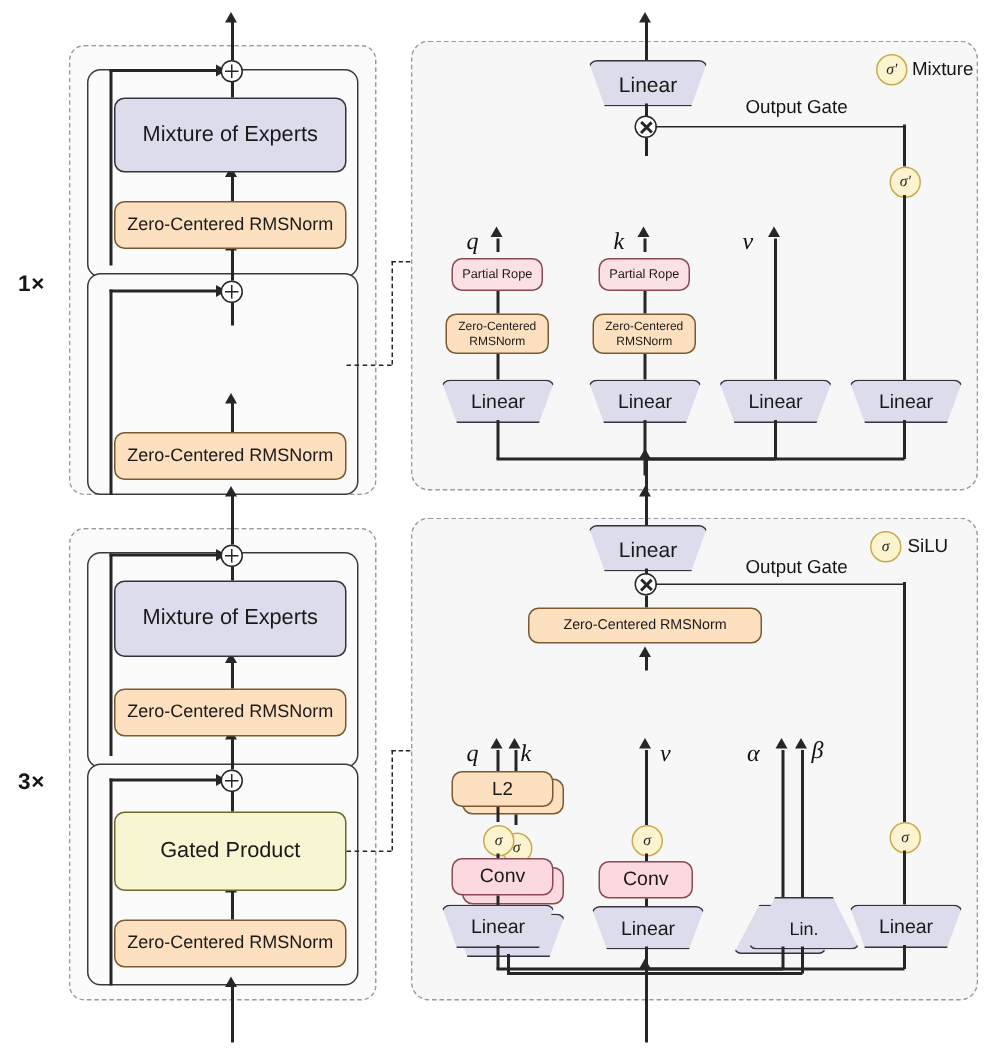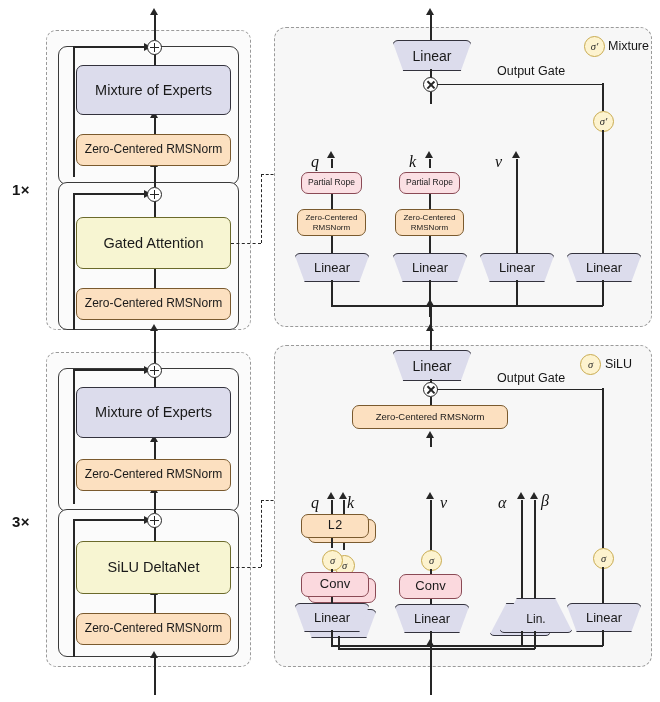--- a/index.html
+++ b/index.html
@@ -24,21 +24,21 @@
   .node{
     border:1.6px solid #4a4033;border-radius:7px;
     display:flex;align-items:center;justify-content:center;
     text-align:center;line-height:1.15;
   }
   .node.moe{background:#dededf;border-color:#33323d;background:#dcdcec;}
   .node.norm{background:#fce0c0;border-color:#7a5a2e;}
   .node.attn{background:#f7f5d2;border-color:#6b6a2b;}
   .node.rope{background:#fbe0e4;border-color:#8a4a55;}
   .node.conv{background:#fbd9de;border-color:#8a4a55;}
-  .node.l2{background:#fce0c0;border-color:#7a5a2e;font-family:Liberation Mono, monospace;}
+  .node.l2{background:#fce0c0;border-color:#7a5a2e;}
 
   
   .trap{
     position:absolute;
     background:#dcdcec;
     border:1.6px solid #33323d;
     border-radius:6px;
     display:flex;align-items:center;justify-content:center;
     clip-path:polygon(0% 0%,100% 0%,86% 100%,14% 100%);
   }
@@ -108,23 +108,20 @@
 
   <div class="ln vl" style="left:154px;top:330px;height:22px;"></div>
   <div class="ah-up" style="left:150px;top:324px;"></div>
 
   <div class="abs node norm" style="left:76px;top:288px;width:155px;height:32px;font-size:12px;">
     <span>Zero-Centered RMSNorm</span>
   </div>
   <div class="ln vl" style="left:154px;top:268px;height:20px;"></div>
   <div class="ah-up" style="left:150px;top:262px;"></div>
 
-  <div class="abs node attn" style="left:76px;top:217px;width:155px;height:52px;font-size:14.5px;">
-    <span>Gated Attention</span>
-  </div>
   <div class="ln vl" style="left:154px;top:199px;height:18px;"></div>
 
   <div class="ln vl" style="left:73px;top:193px;height:137px;"></div>
   <div class="ln hl" style="left:73px;top:193px;width:72px;"></div>
   <div class="ah-right" style="left:144px;top:189.5px;"></div>
   <div class="opc plus" style="left:147px;top:187px;width:15px;height:15px;"></div>
 
   <div class="ln vl" style="left:154px;top:166px;height:21px;"></div>
   <div class="ah-up" style="left:150px;top:160px;"></div>
 
@@ -161,21 +158,21 @@
   <div class="ln vl" style="left:154px;top:657px;height:38px;"></div>
   <div class="ah-up" style="left:150px;top:651px;"></div>
 
   <div class="abs node norm" style="left:76px;top:613px;width:155px;height:32px;font-size:12px;">
     <span>Zero-Centered RMSNorm</span>
   </div>
   <div class="ln vl" style="left:154px;top:594px;height:19px;"></div>
   <div class="ah-up" style="left:150px;top:588px;"></div>
 
   <div class="abs node attn" style="left:76px;top:541px;width:155px;height:53px;font-size:14.5px;">
-    <span>SiLU DeltaNet</span>
+    <span>Gated Product</span>
   </div>
   <div class="ln vl" style="left:154px;top:524px;height:17px;"></div>
 
   <div class="ln vl" style="left:73px;top:519px;height:138px;"></div>
   <div class="ln hl" style="left:73px;top:519px;width:72px;"></div>
   <div class="ah-right" style="left:144px;top:515.5px;"></div>
   <div class="opc plus" style="left:147px;top:513px;width:15px;height:15px;"></div>
 
   <div class="ln vl" style="left:154px;top:492px;height:21px;"></div>
   <div class="ah-up" style="left:150px;top:486px;"></div>

